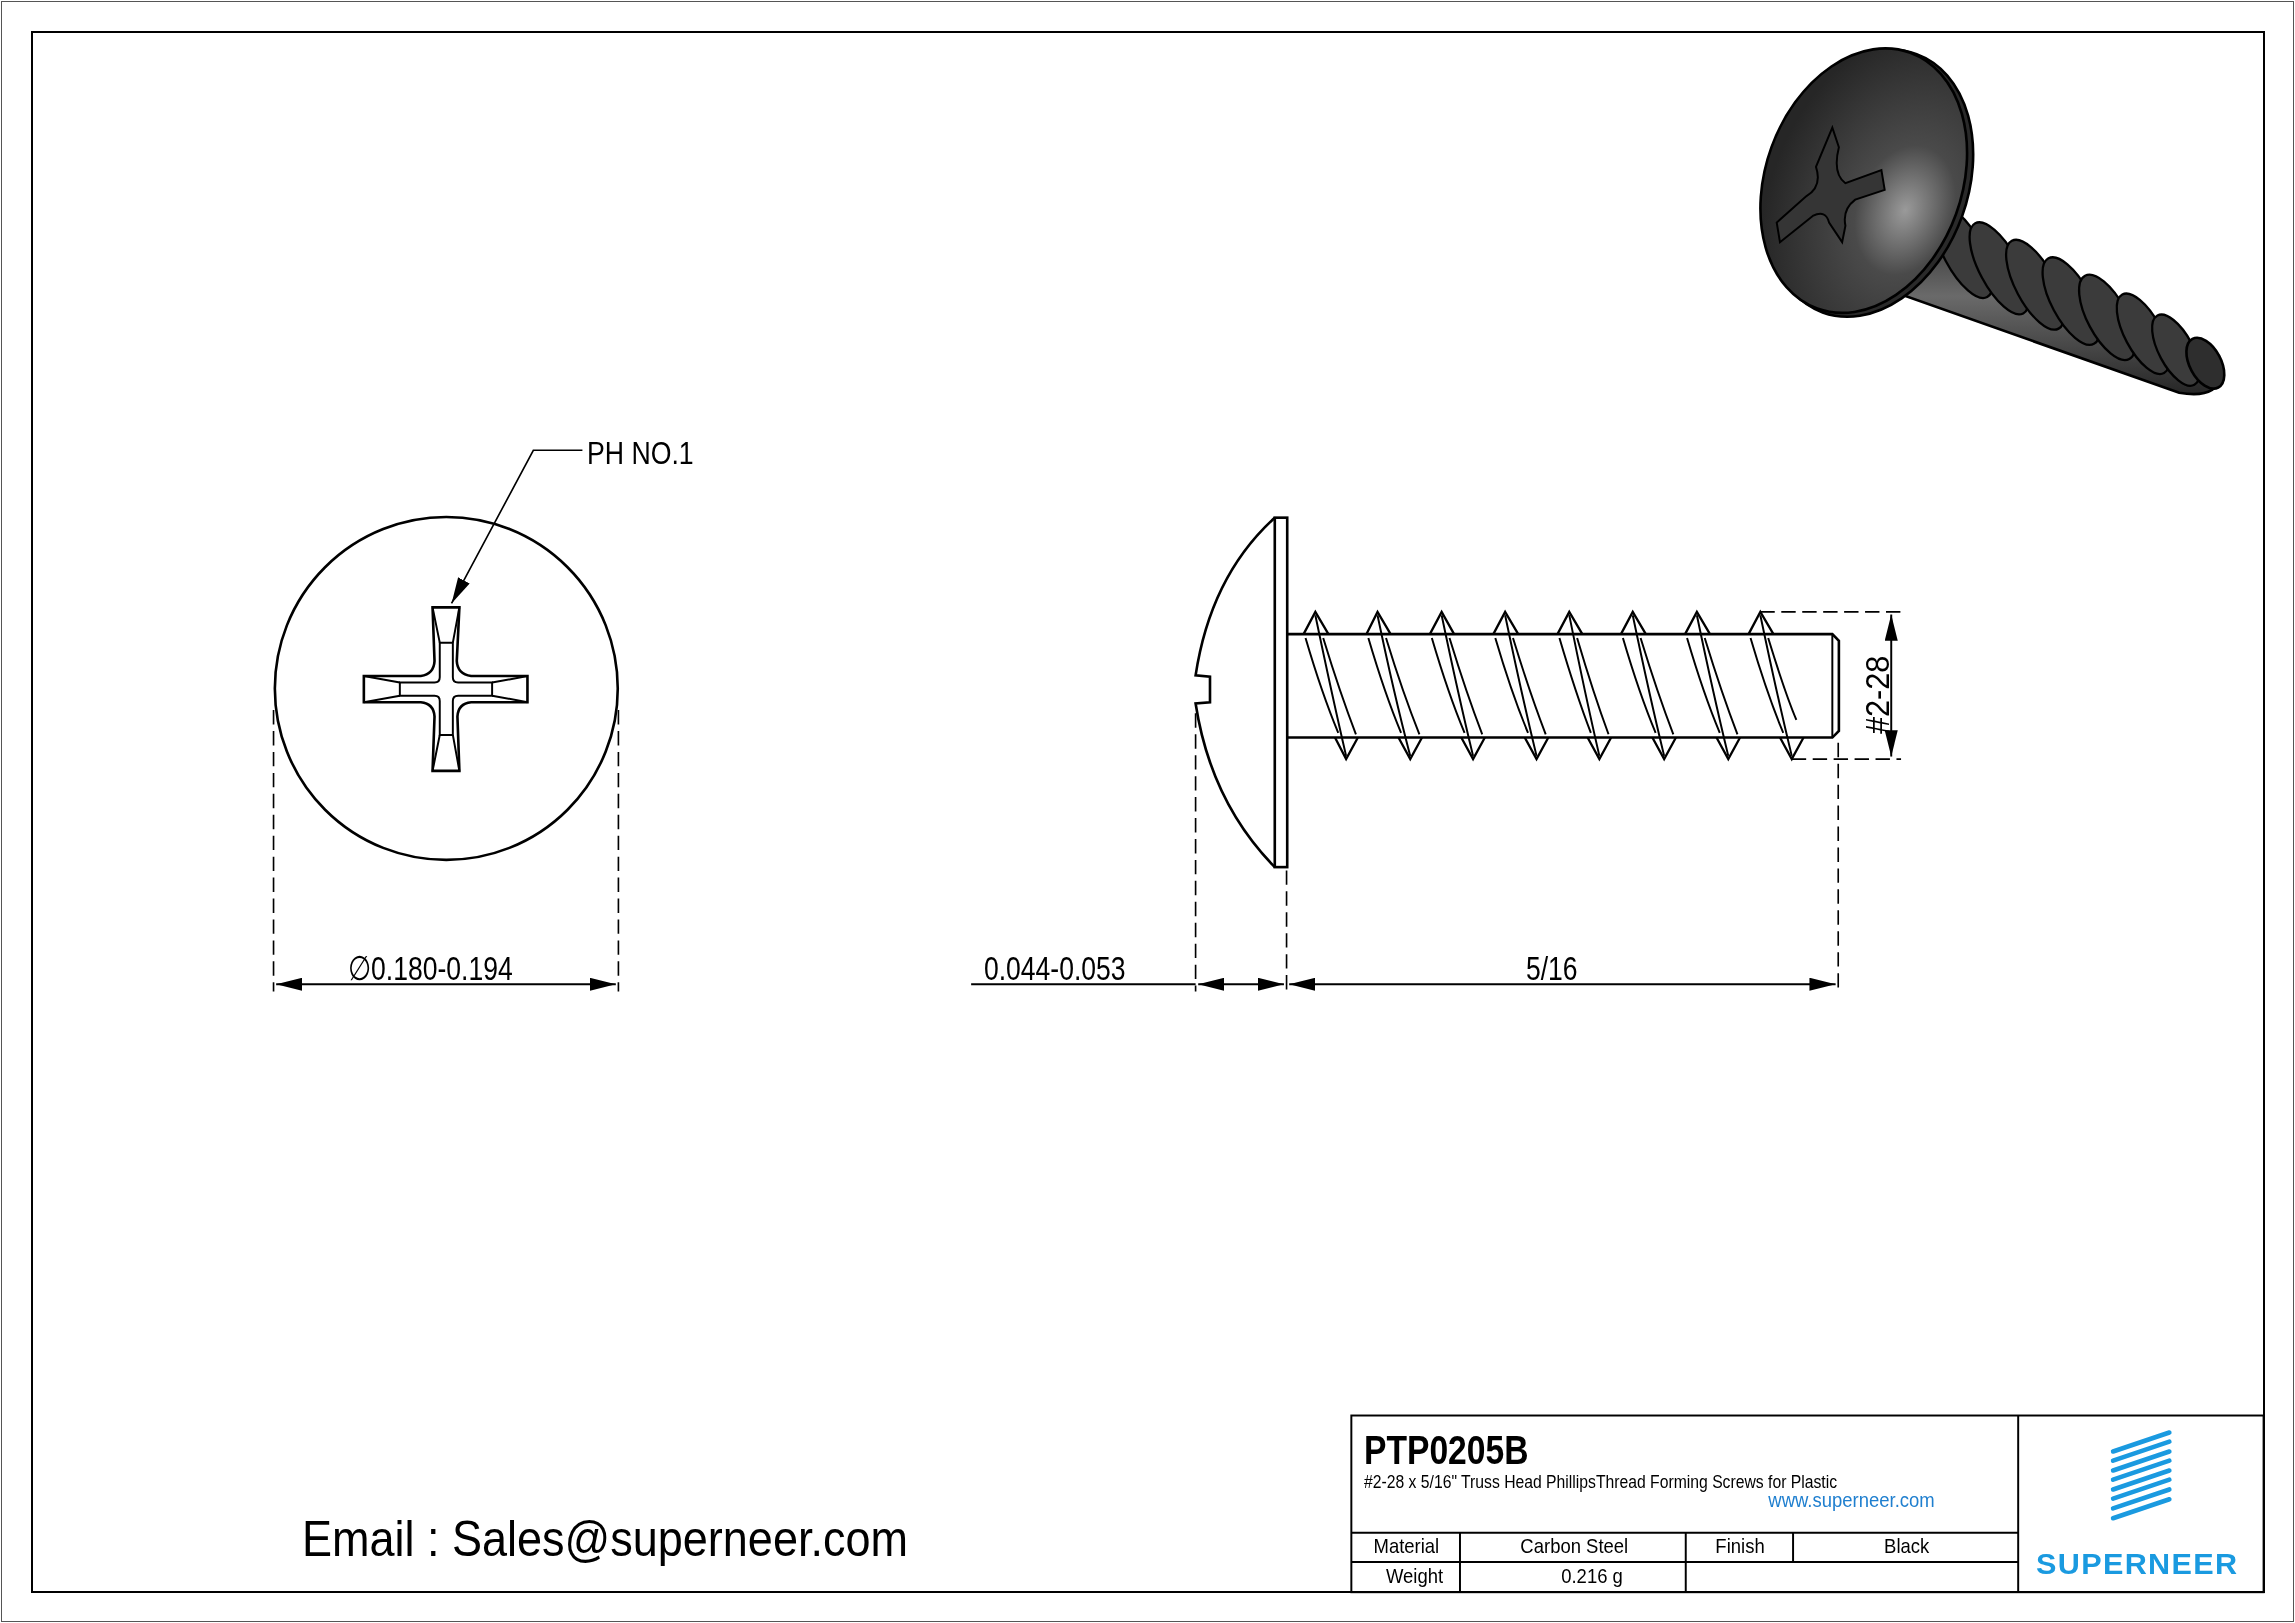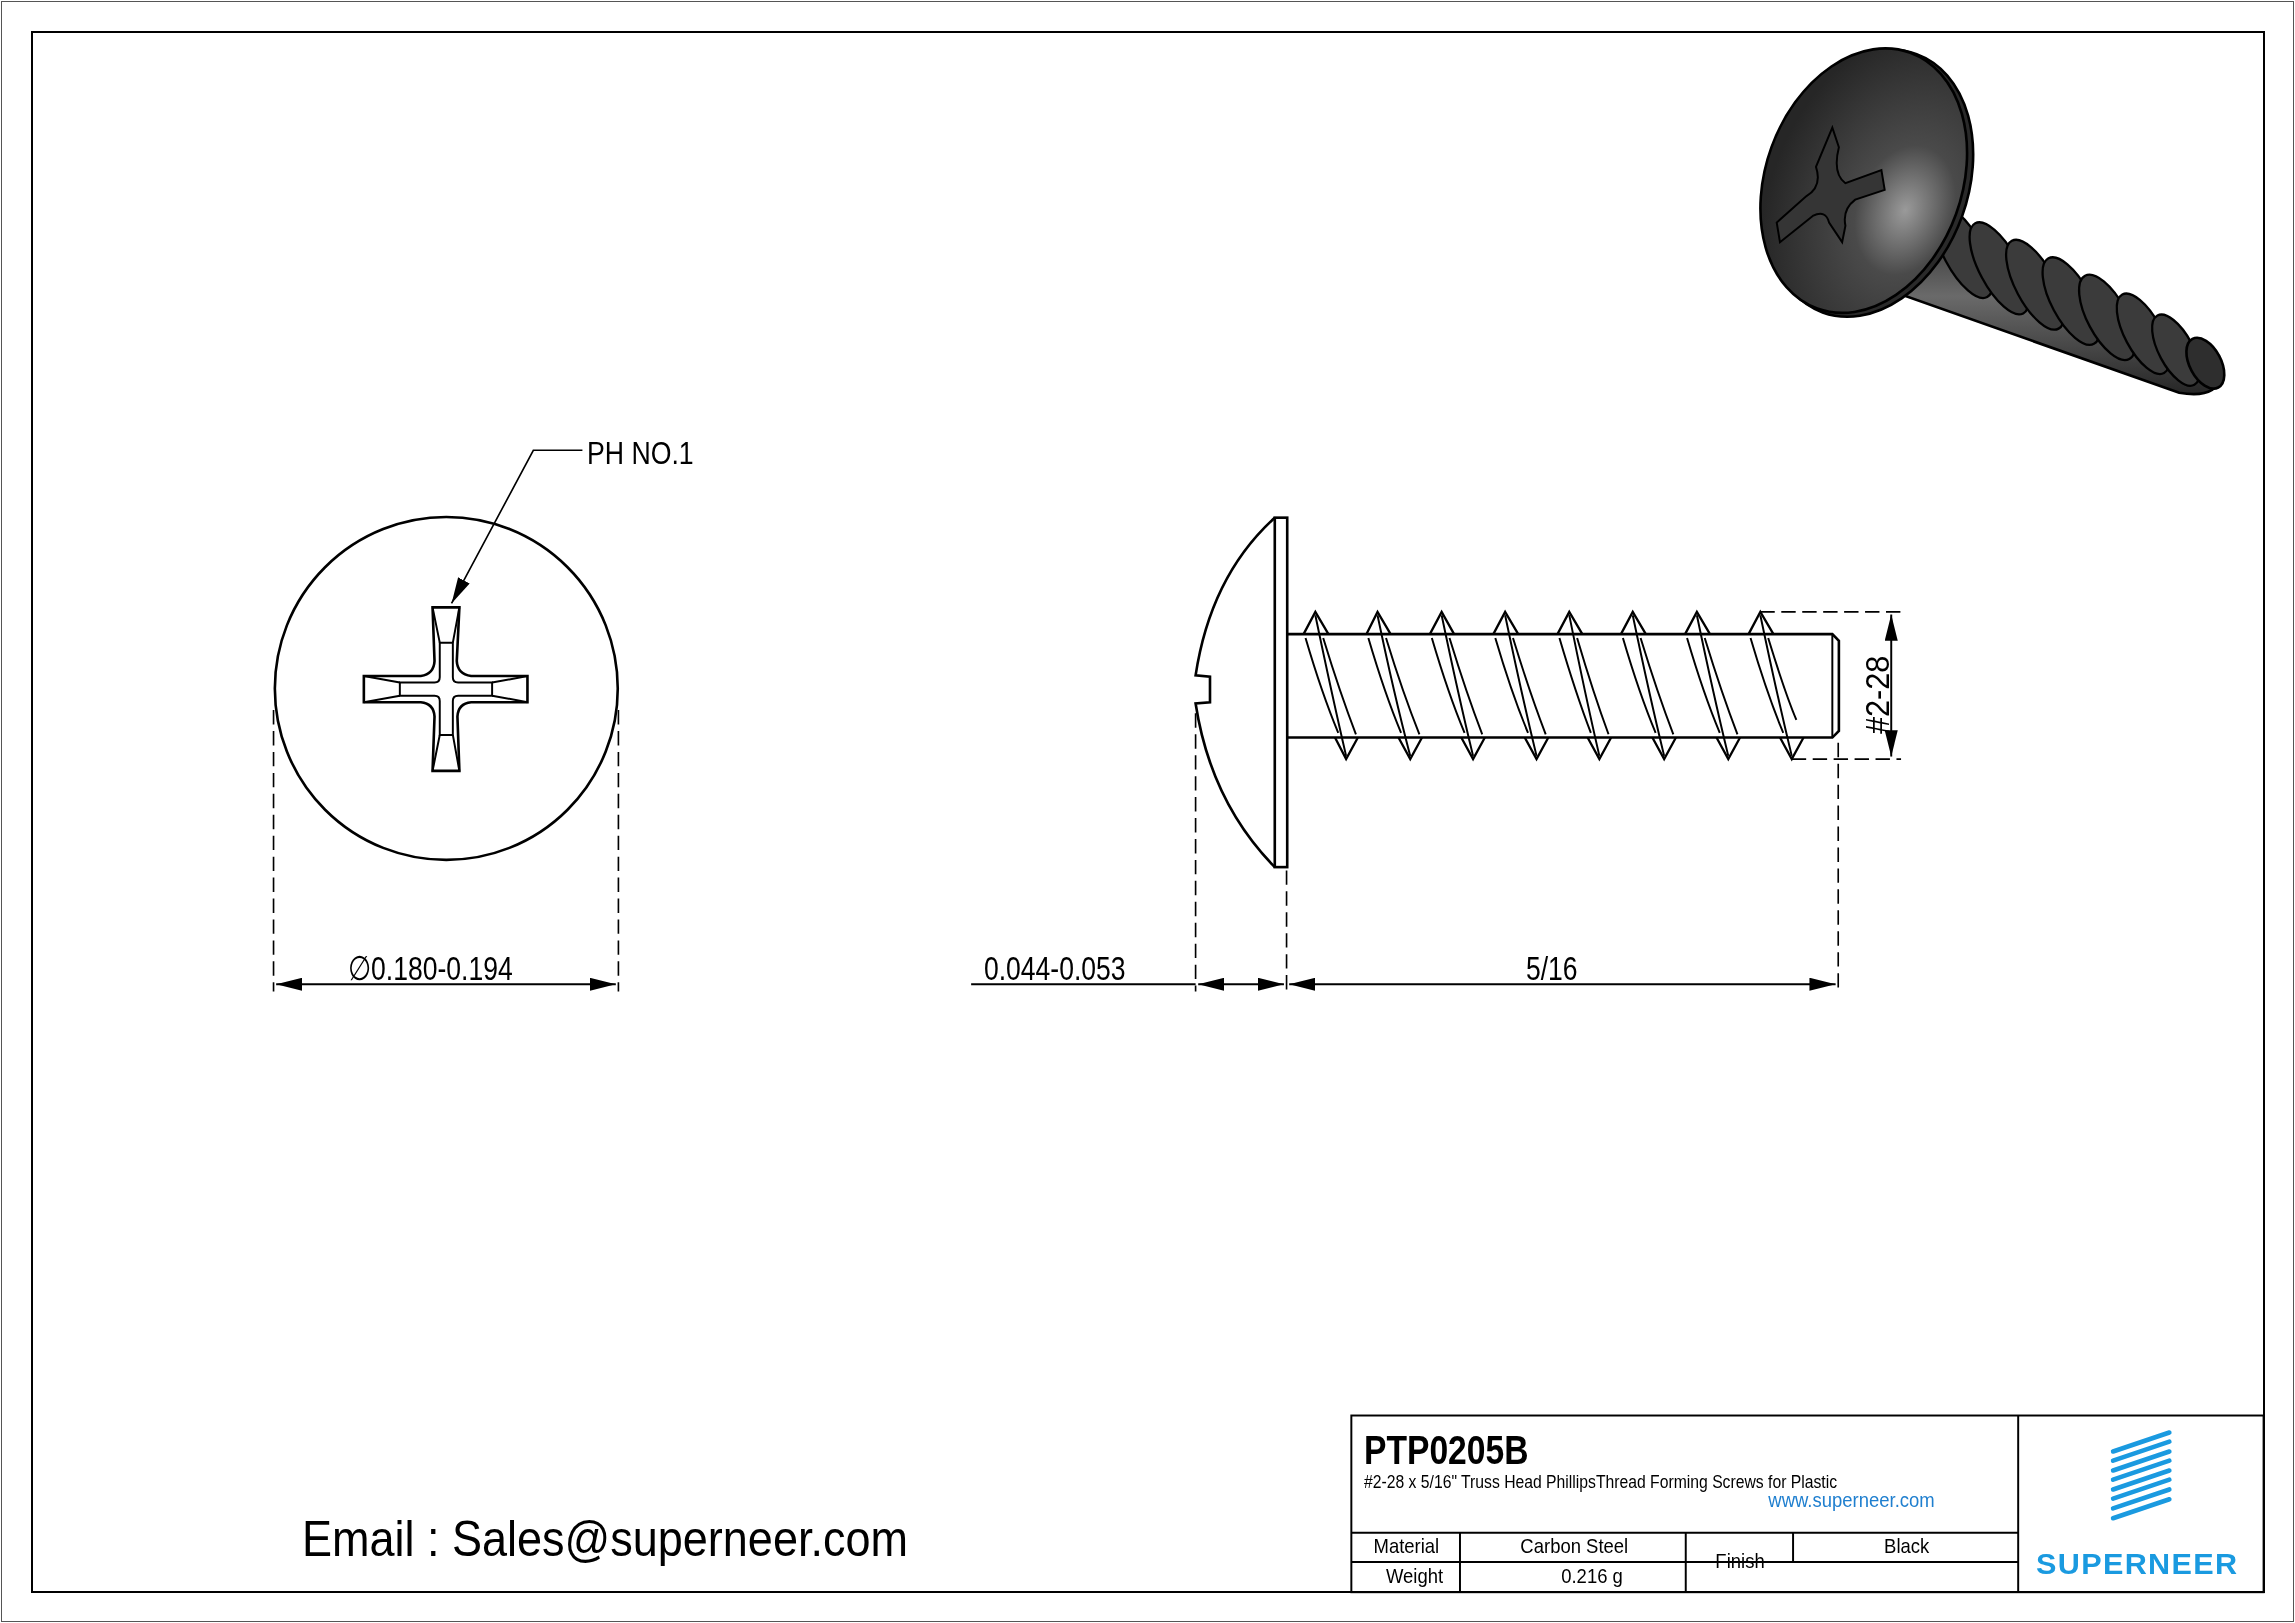--- a/index.html
+++ b/index.html
@@ -151,21 +151,21 @@
 
 <div class="txt part-no">PTP0205B</div>
 <div class="txt part-desc">#2-28 x 5/16" Truss Head PhillipsThread Forming  Screws for Plastic</div>
 
 <div class="cell" style="left:1352px;top:1534px;width:108px;height:28px;">
     <span>Material</span>
   </div>
 <div class="cell" style="left:1462px;top:1534px;width:224px;height:44px;">
     <span>Carbon Steel</span>
   </div>
-<div class="cell" style="left:1688px;top:1534px;width:105px;height:28px;margin-top:15px;">
+<div class="cell" style="left:1688px;top:1534px;width:105px;height:28px;">
     <span>Finish</span>
   </div>
 <div class="cell" style="left:1795px;top:1534px;width:223px;height:40px;">
     <span>Black</span>
   </div>
 <div class="cell" style="left:1352px;top:1564px;width:124px;height:28px;">
     <span>Weight</span>
   </div>
 <div class="cell" style="left:1462px;top:1564px;width:260px;height:28px;">
     <span>0.216 g</span>

